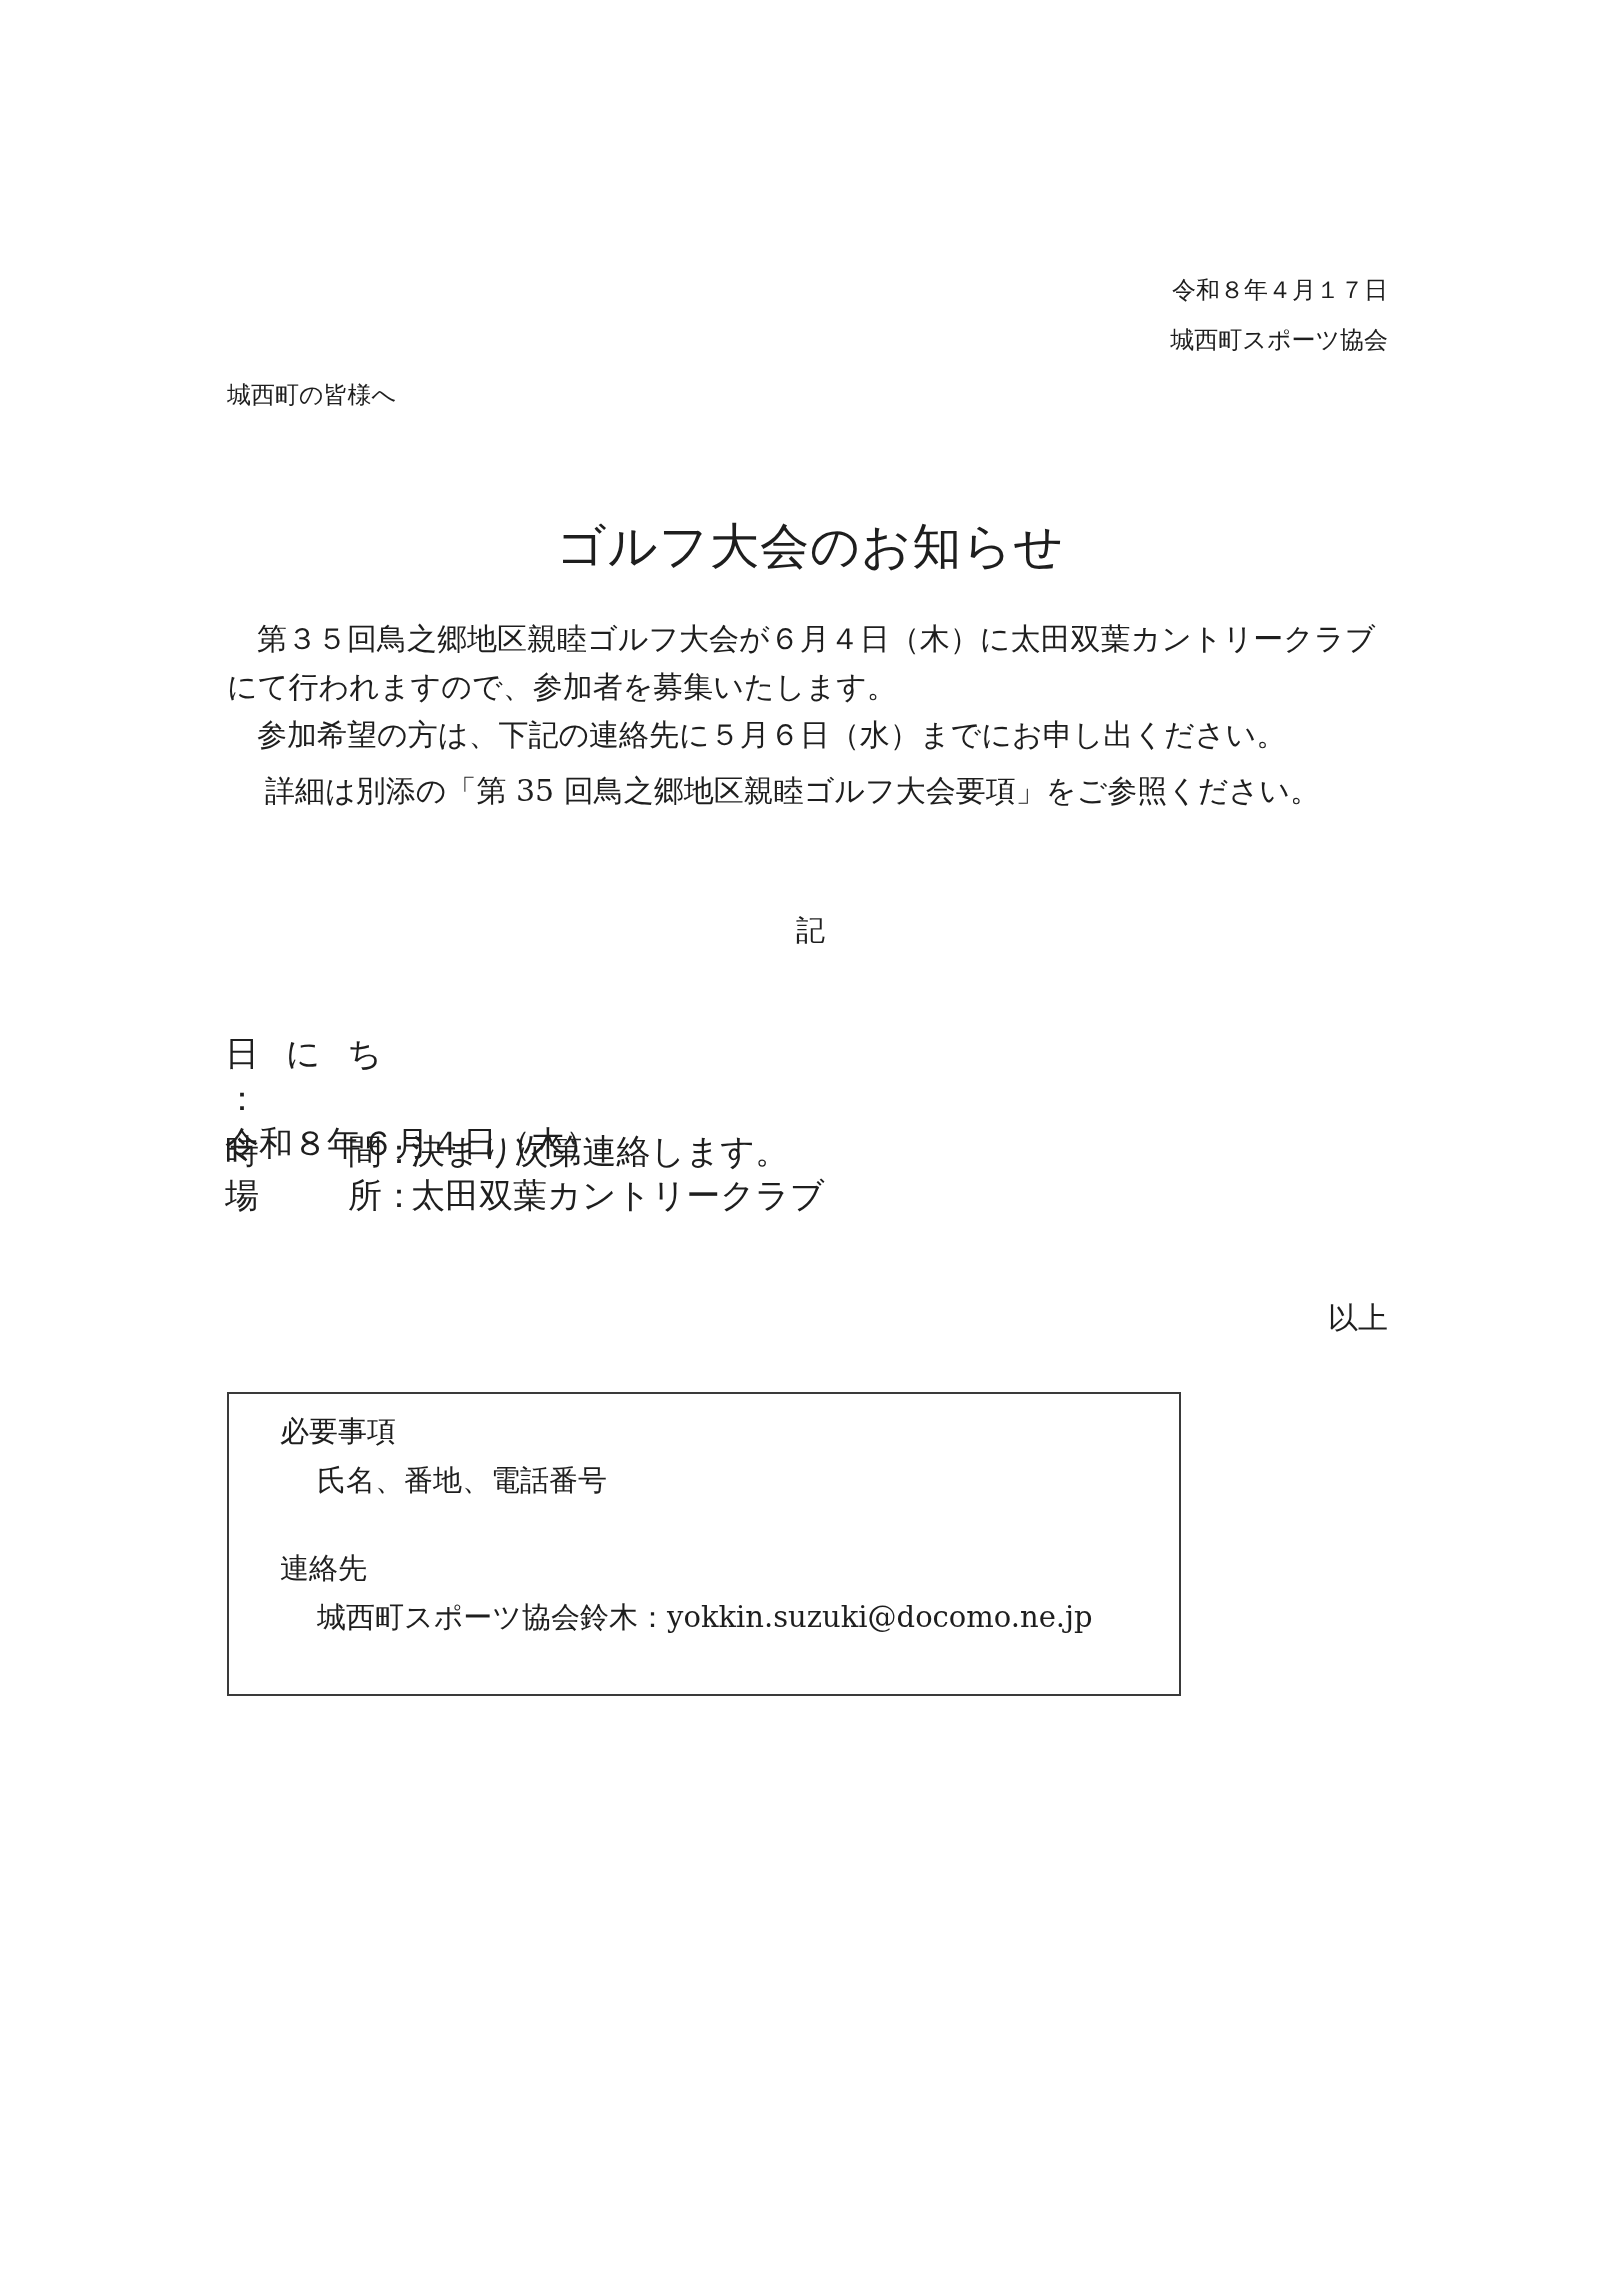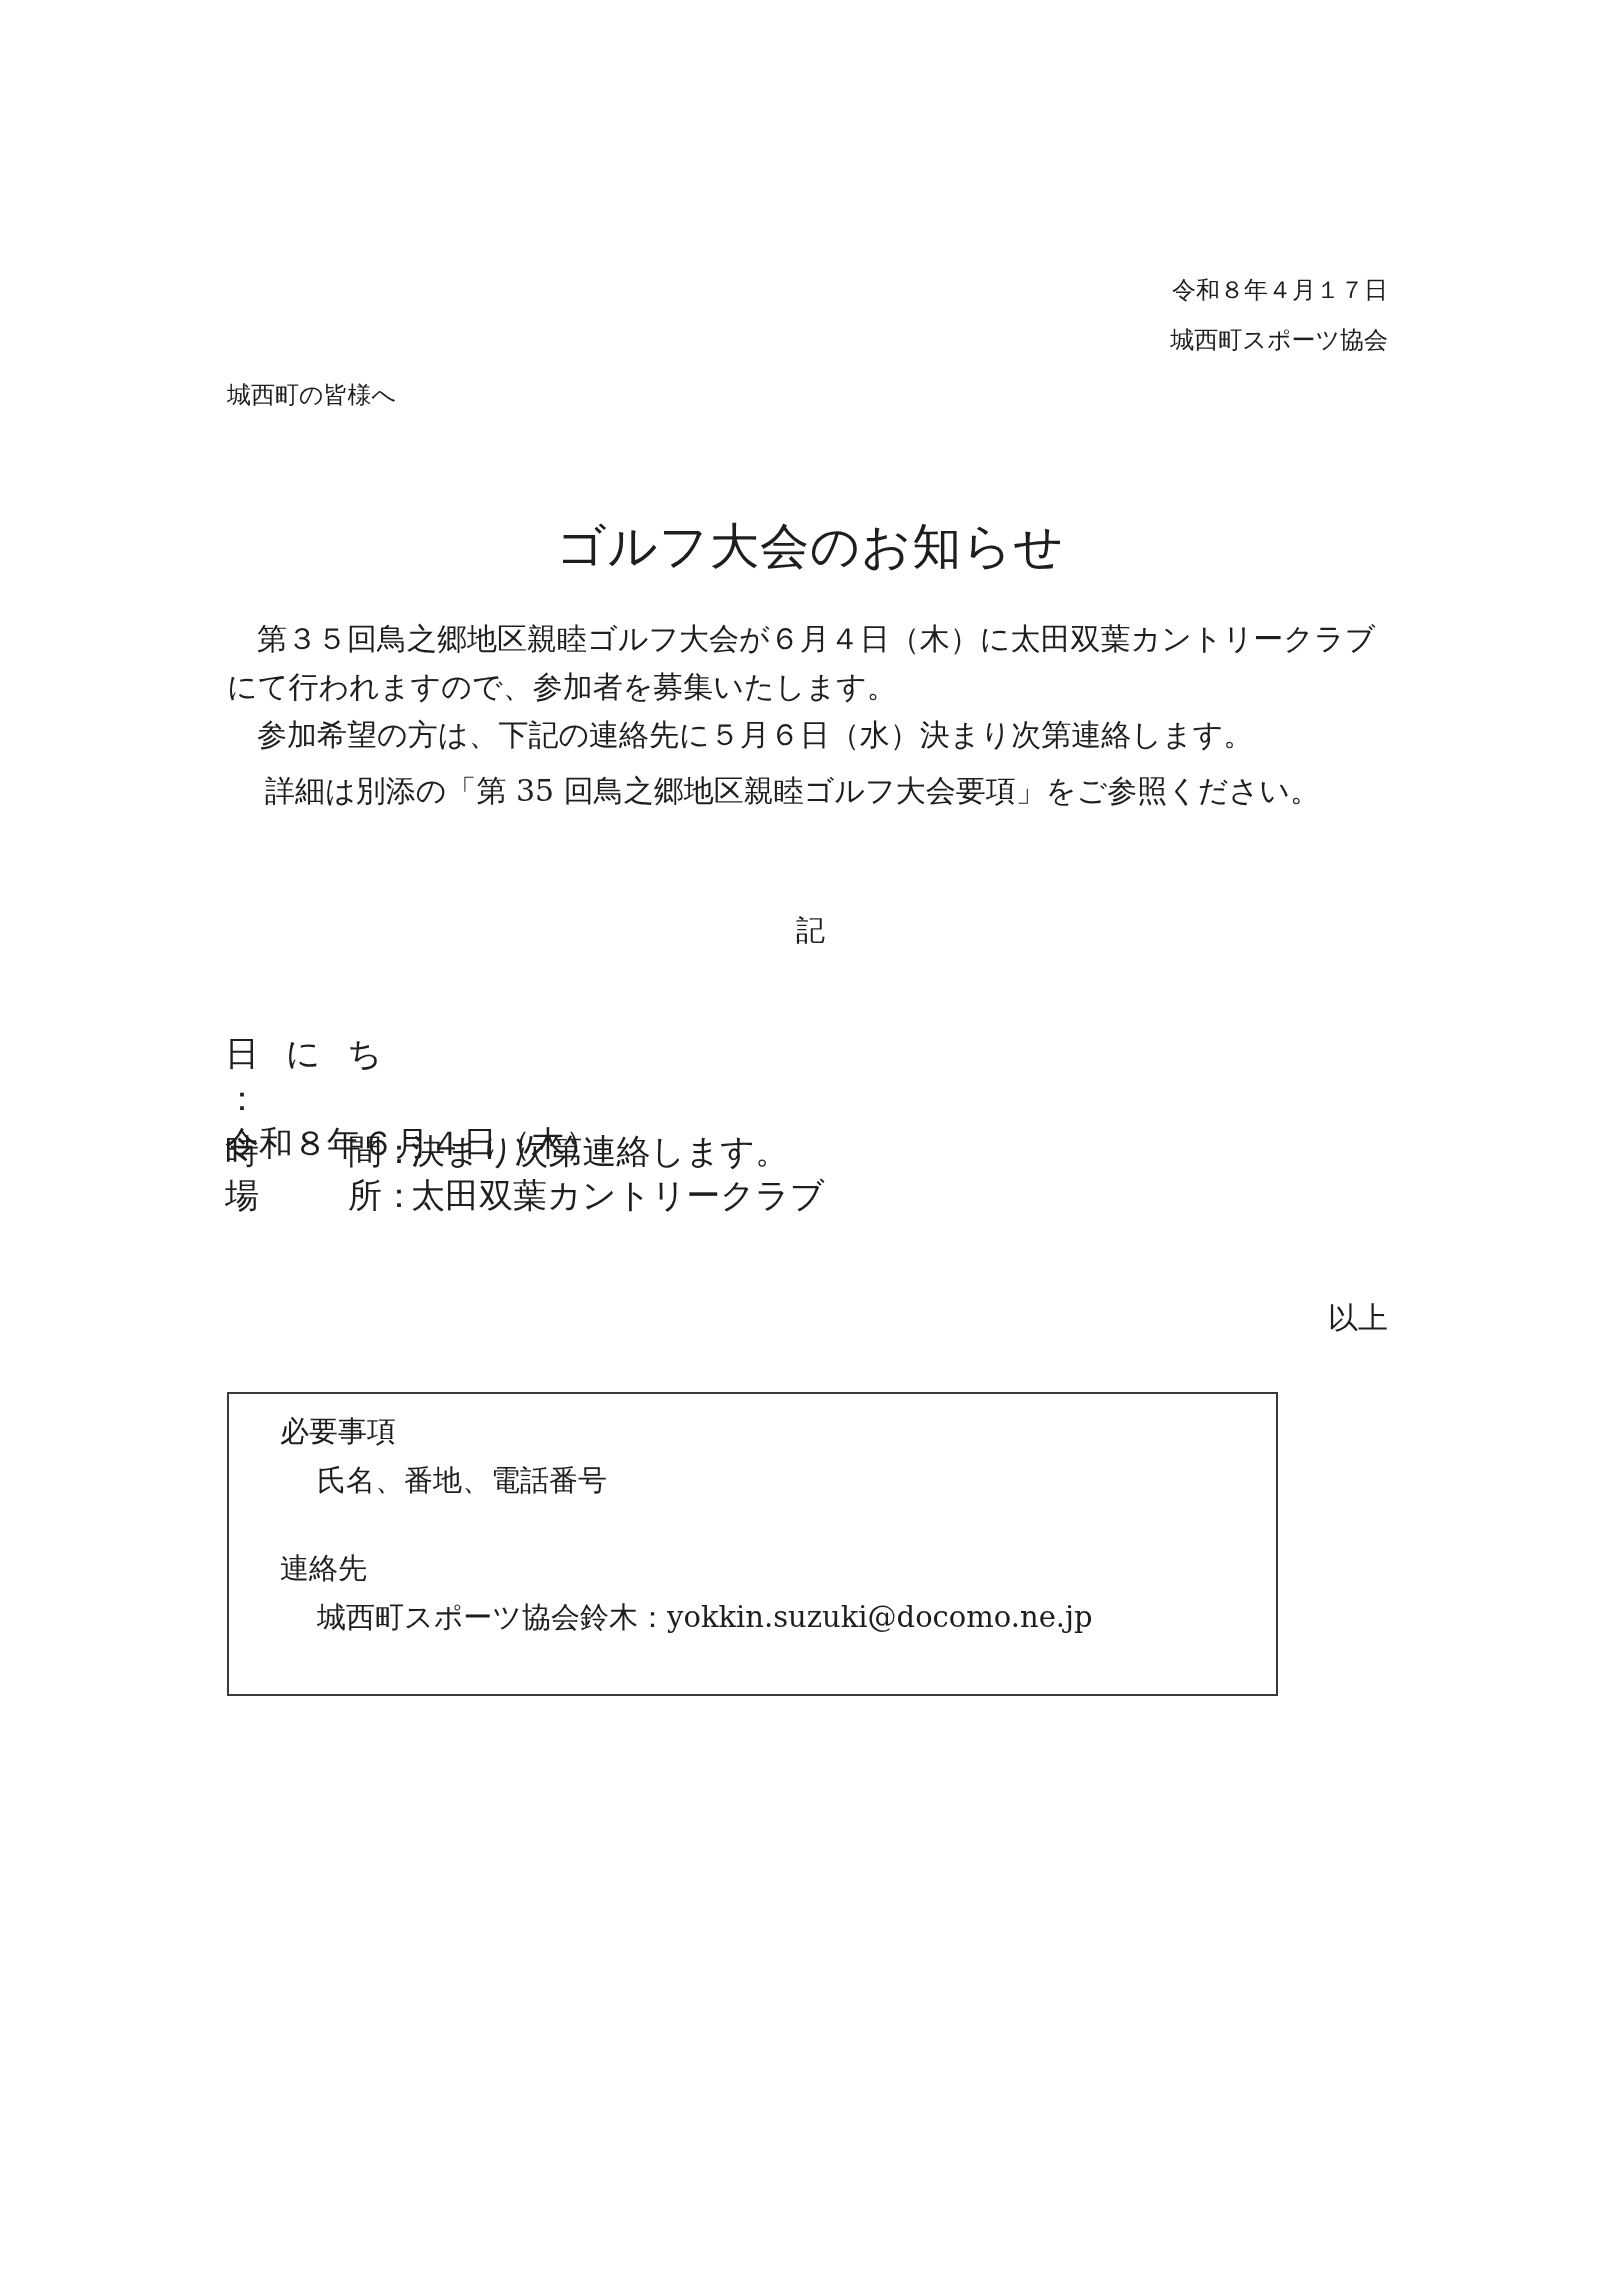--- a/index.html
+++ b/index.html
@@ -50,42 +50,42 @@
     .detail-row .sep   { display: inline-block; width: 29px; text-align: center; }
     .row-date  { top: 1031px; flex-direction: column; }
     .row-time  { top: 1129px; }
     .row-place { top: 1173px; }
 
     .ijo { right: 233px; top: 1298px; font-size: 30px; line-height: 39px; margin-left: 28px; }
 
     .info-box {
       position: absolute;
       left: 227px; top: 1392px;
-      width: 1051px; height: 304px;
+      width: 954px; height: 304px;
       border: 2.9px solid #3a3a3a;
       box-sizing: border-box;
     }
     .box-heading { font-size: 29px; line-height: 39px; position: absolute; left: 51px; }
     .box-value   { font-size: 29px; line-height: 39px; position: absolute; left: 88px; white-space: nowrap; }
     .h-required { top: 17.6px; }
     .v-required { top: 67px; }
     .h-contact  { top: 155px; }
     .v-contact  { top: 204px; }
   </style>
 </head>
 <body>
 
 <div class="abs std date-line">令和８年４月１７日</div>
 <div class="abs std issuer-line">城西町スポーツ協会</div>
 <div class="abs std recipient">城西町の皆様へ</div>
 
 <h1 class="abs title">ゴルフ大会のお知らせ</h1>
 
 <p class="abs body-para p1 indent" style="margin:0; white-space:normal;">第３５回鳥之郷地区親睦ゴルフ大会が６月４日（木）に太田双葉カントリークラブにて行われますので、参加者を募集いたします。</p>
-<p class="abs body-para p2 indent" style="margin:0;">参加希望の方は、下記の連絡先に５月６日（水）決まり次第連絡します。</p>
+<p class="abs body-para p2 indent" style="margin:0;">参加希望の方は、下記の連絡先に５月６日（水）までにお申し出ください。</p>
 <p class="abs body-para p3 indent" style="margin:8px;">詳細は別添の「第 35 回鳥之郷地区親睦ゴルフ大会要項」をご参照ください。</p>
 
 <div class="abs ki">記</div>
 
 <div class="abs detail-row row-date">
   <span class="label">日にち</span>
   <span class="sep">：</span>
   <span class="value">令和８年６月４日（木）</span>
 </div>
 <div class="abs detail-row row-time">

